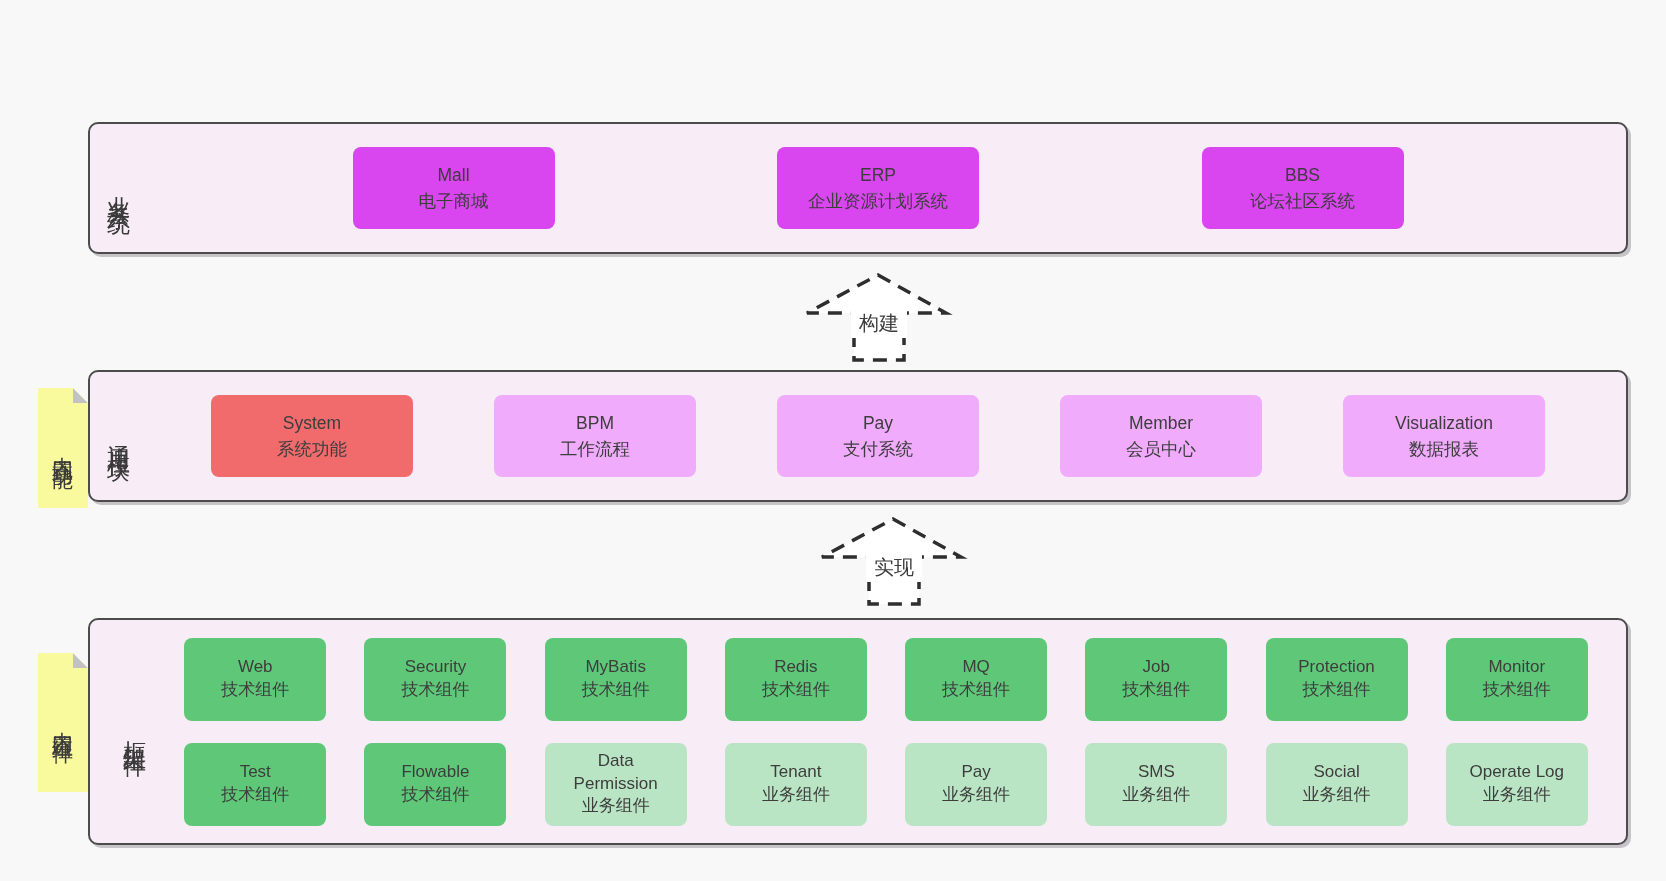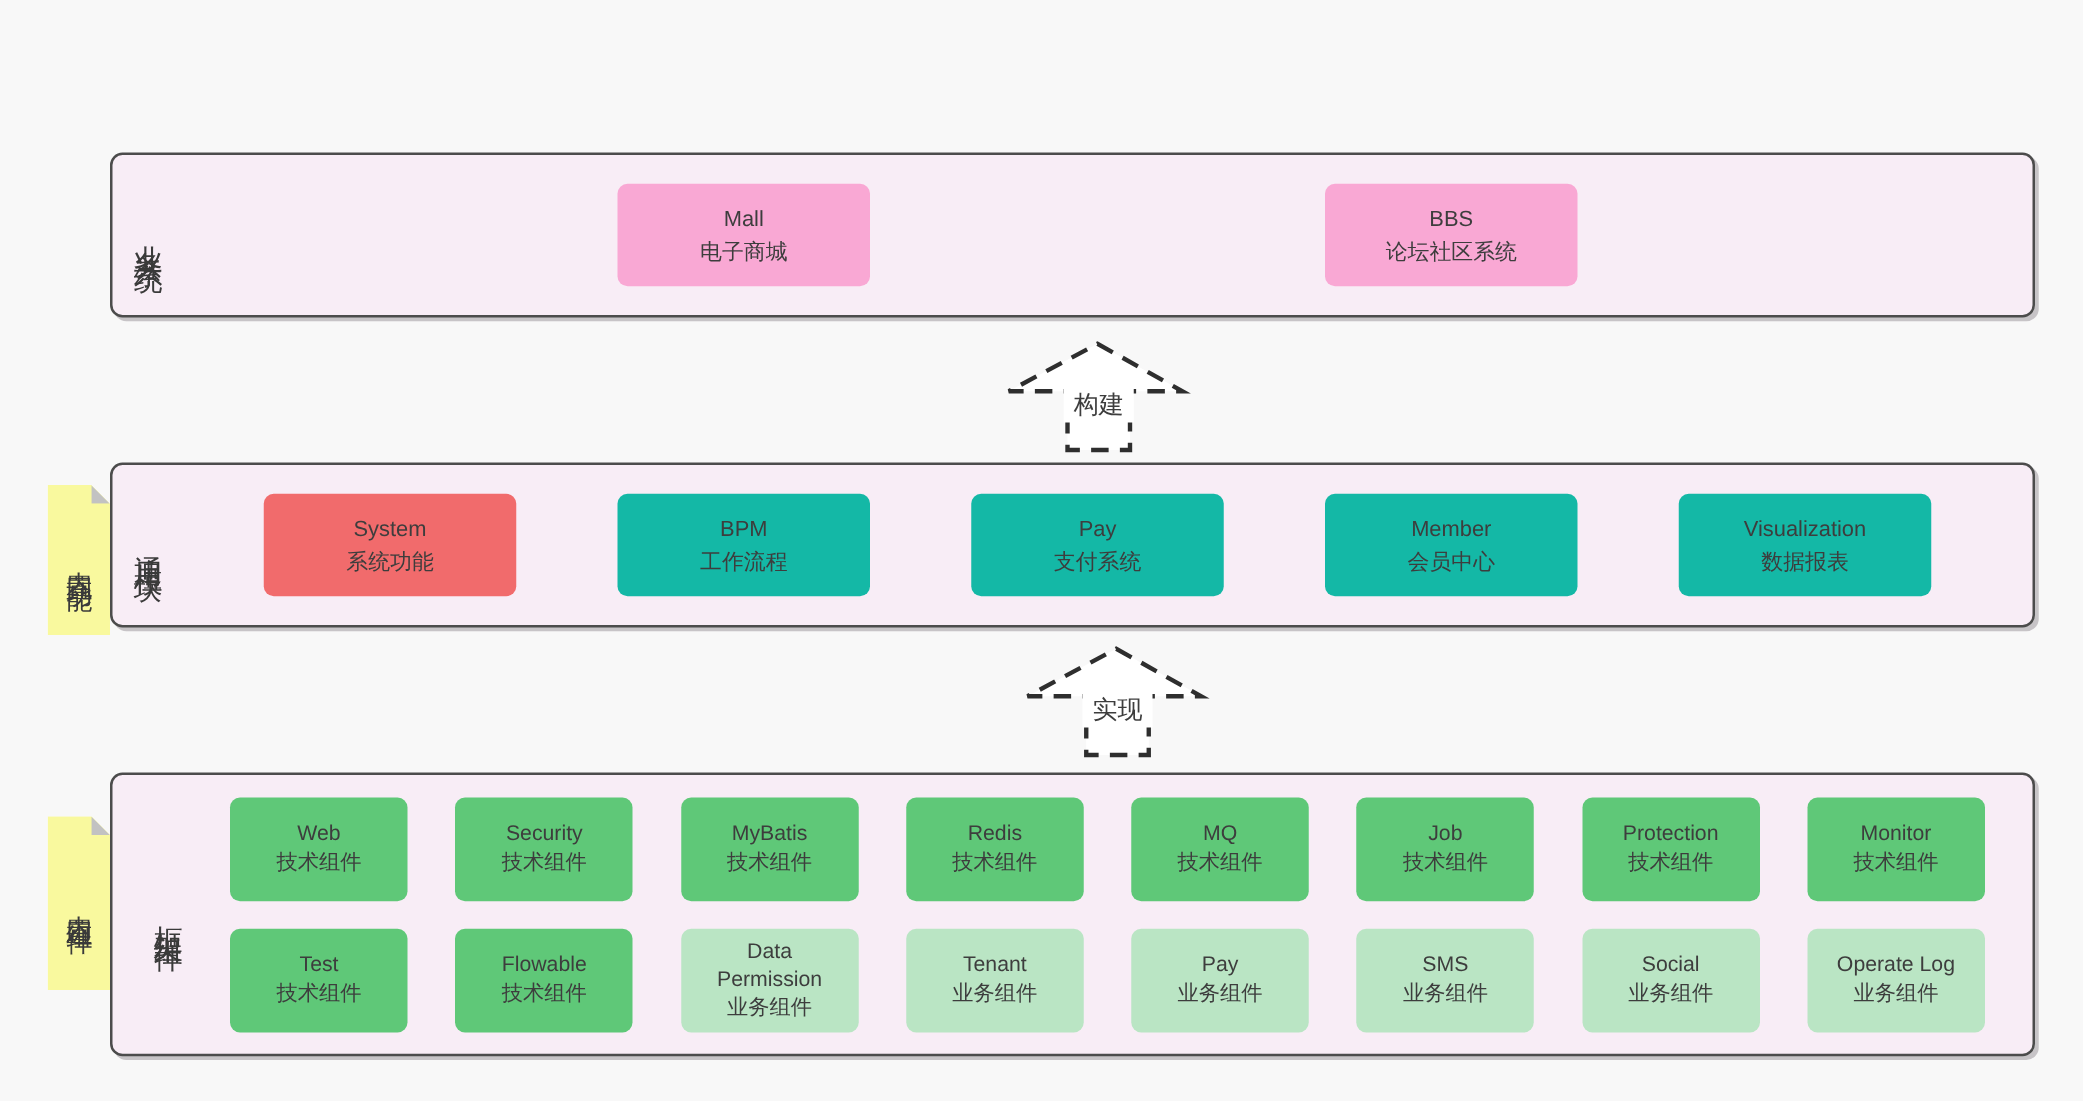--- a/index.html
+++ b/index.html
@@ -28,23 +28,23 @@
   .rows{flex:1;display:flex;flex-direction:column;justify-content:center;gap:22px;min-width:0;}
   .box{
     box-sizing:border-box;border-radius:8px;
     display:flex;flex-direction:column;justify-content:center;align-items:center;
     text-align:center;font-size:17.5px;line-height:1.5;color:#3d3d3d;
     padding:2px 10px;
   }
   .box .en{max-width:124px;}
   #band1 .box,#band2 .box{width:202px;height:82px;}
   #band3 .box{width:142px;height:83px;font-size:17px;line-height:1.35;}
-  .blue{background:#f9a8d4;}
+  .blue{background:#d946ef;}
   .red{background:#f16b6c;}
-  .pink{background:#14b8a6;}
+  .pink{background:#f0abfc;}
   .green{background:#5fc878;}
   .light_green{background:#bae5c4;}
   .sticky{
     position:absolute;left:38px;width:50px;z-index:3;
     background:#f9f99e;
     clip-path:polygon(0 0,calc(100% - 15px) 0,100% 15px,100% 100%,0 100%);
     display:flex;align-items:center;justify-content:center;
   }
   .sticky::before{
     content:"";position:absolute;top:0;right:0;width:15px;height:15px;
@@ -69,20 +69,24 @@
 <div>
 
   <section class="band" id="band1">
     <div class="band-label">业务系统</div>
     <div class="boxes">
       <div class="box blue">
         <div class="en">Mall</div>
         <div class="zh">电子商城</div>
       </div>
       <div class="box blue">
+        <div class="en">ERP</div>
+        <div class="zh">企业资源计划系统</div>
+      </div>
+      <div class="box blue">
         <div class="en">BBS</div>
         <div class="zh">论坛社区系统</div>
       </div>
     </div>
   </section>
 
   <svg class="arrow" id="arrow1" width="146" height="92" viewBox="0 0 146 92">
     <polygon points="74,3 142,41 100,41 100,88 50,88 50,41 3,41"></polygon>
     <rect class="label-bg" x="47" y="34" width="56" height="32"></rect>
     <text x="75" y="58" text-anchor="middle">构建</text>

